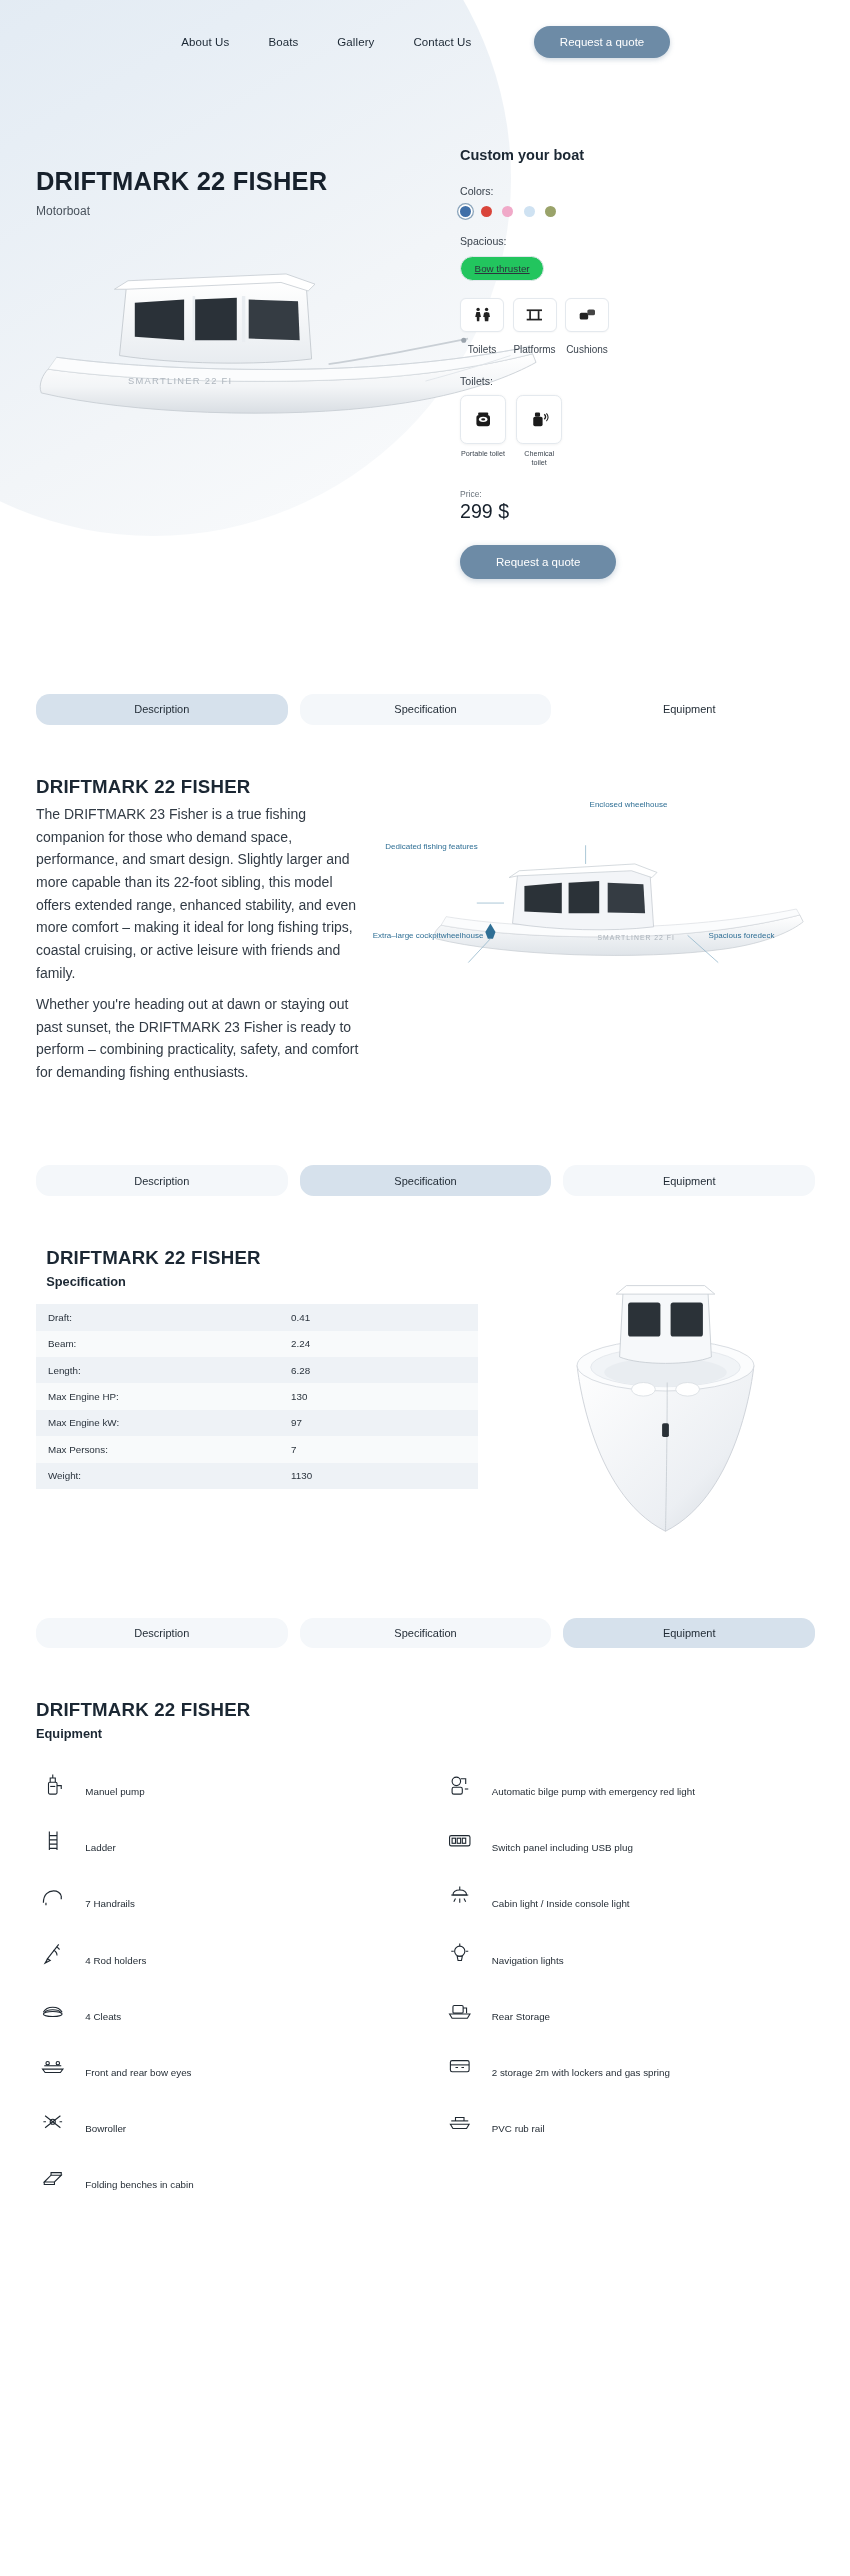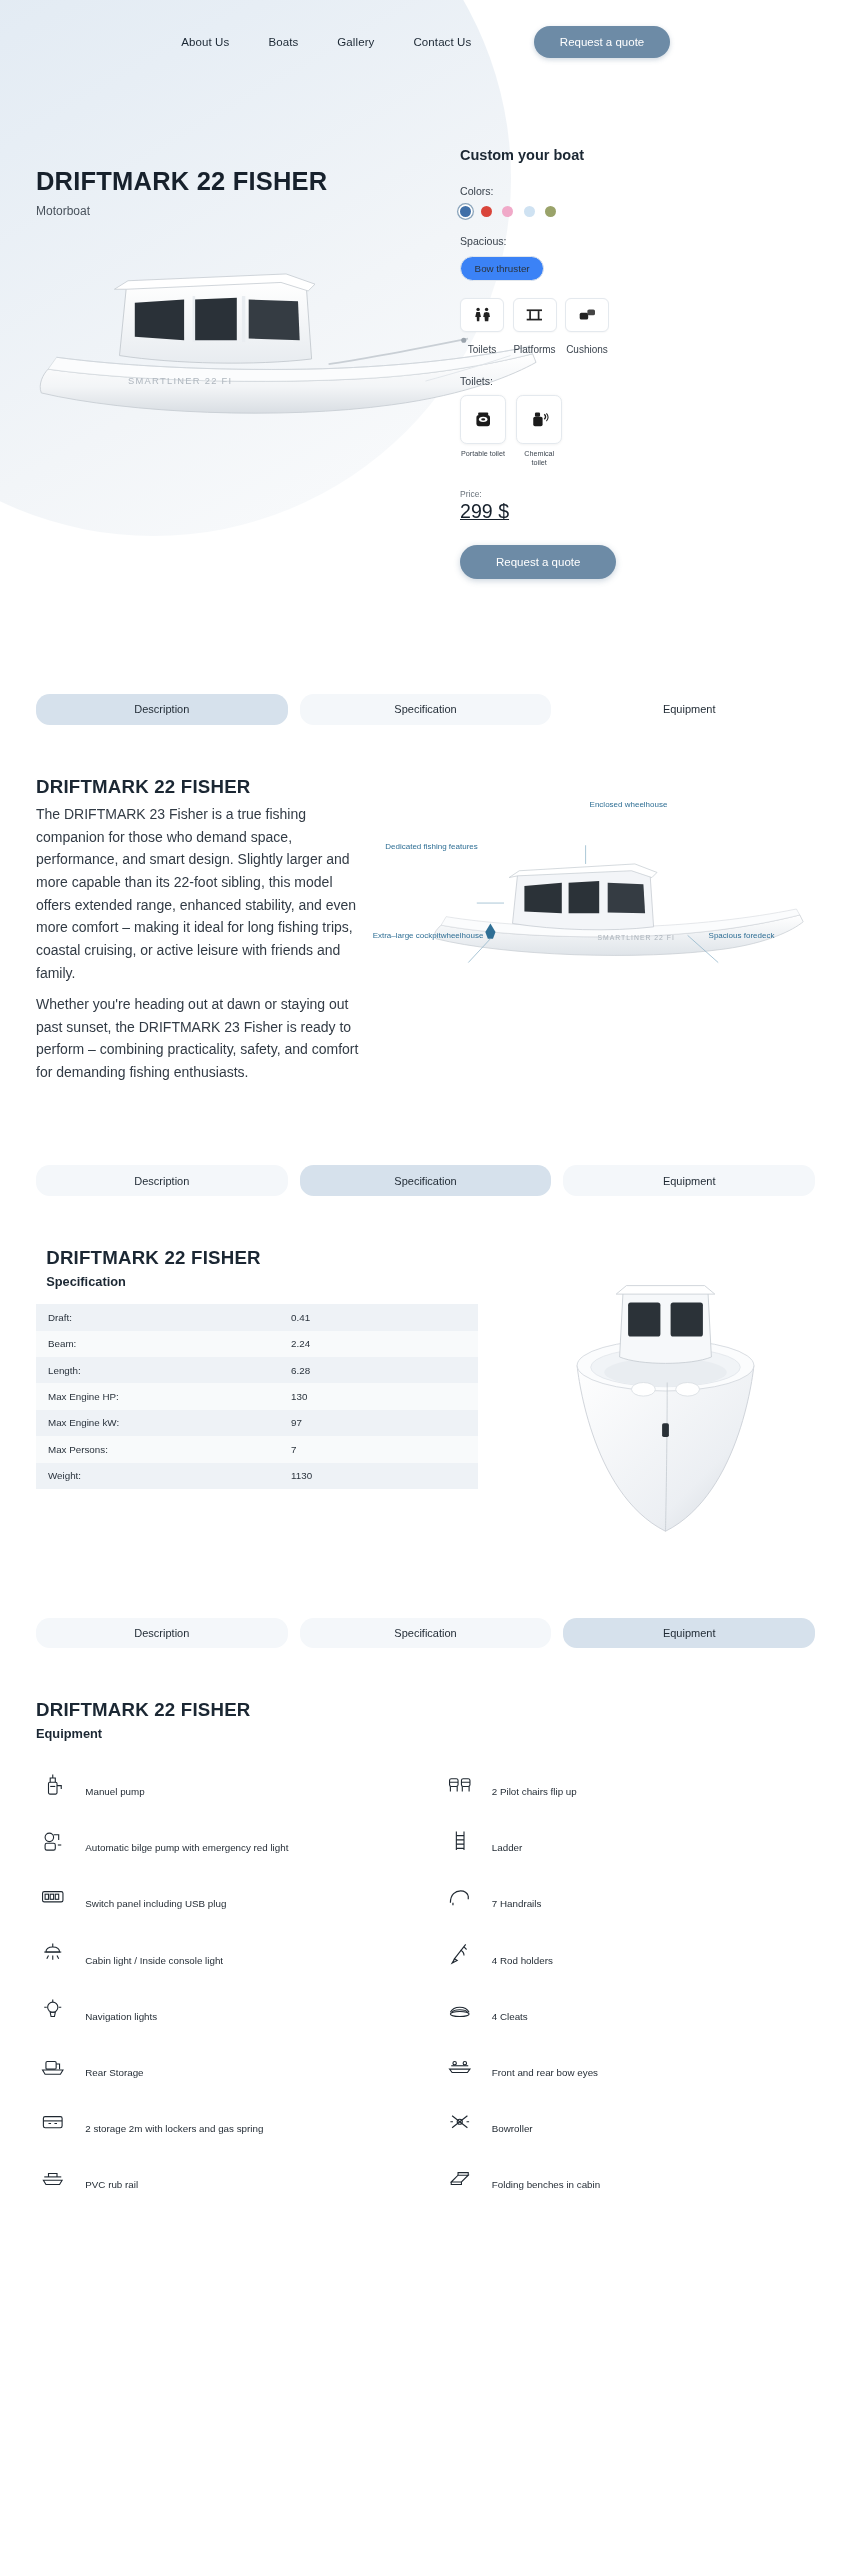--- a/index.html
+++ b/index.html
@@ -107,26 +107,27 @@
   .swatch {
     width: 11px; height: 11px; border-radius: 50%;
     cursor: pointer;
   }
   .swatch.sel { box-shadow: 0 0 0 1.7px #ffffff, 0 0 0 3px #8aa4bb; }
 
   .chip {
     display: inline-block;
     border: 0.9px solid #e2e7ec;
     border-radius: 13.6px;
-    background: #3b82f6;
+    background: #22c55e;
     font-size: 9.8px;
     color: #2b343d;
     padding: 6px 13.6px;
     margin-bottom: 17px;
     cursor: pointer;
+    text-decoration: underline;
   }
 
   .opt-row { display: flex; gap: 8.5px; margin-bottom: 18.7px; }
   .opt-card {
     width: 44px;
     text-align: center;
     cursor: pointer;
   }
   .opt-card .box {
     width: 44px; height: 34px;
@@ -155,21 +156,21 @@
     border-radius: 6.8px;
     background: #fff;
     display: flex; align-items: center; justify-content: center;
     box-shadow: 0 0.9px 2.6px rgba(0,0,0,.05);
   }
   .toilet-card .cap {
     font-size: 7.2px; color: #3c454f; margin-top: 4.3px; line-height: 1.25;
   }
 
   .price-lbl { font-size: 8.5px; color: #6a737c; margin-bottom: 1.7px; }
-  .price-val { font-size: 19.6px; margin-bottom: 22px; color: #17212c; text-decoration: underline; }
+  .price-val { font-size: 19.6px; margin-bottom: 22px; color: #17212c; }
 
   .cta {
     background: #6d8ba6;
     color: #fff;
     border: none;
     border-radius: 18.7px;
     font-size: 11.5px;
     padding: 11px 36px;
     cursor: pointer;
     box-shadow: 0 1.7px 6.8px rgba(80,110,140,.3);
@@ -566,31 +567,20 @@
               <rect x="10" y="12" width="10" height="14" rx="1.5"></rect>
               <path d="M12 12V7h6v5"></path>
               <path d="M15 7V3"></path>
               <path d="M20 16h5v4"></path>
               <path d="M12 17h6"></path>
             </svg>
         </span>
         <span class="equip-label">Manuel pump</span>
       </div>
 
-      <div class="equip-item">
-        <span class="equip-ic">
-          <svg width="25.5" height="25.5" viewBox="0 0 30 30" fill="none" stroke="#1f2831" stroke-width="1.3">
-              <rect x="3" y="8" width="10" height="9" rx="2"></rect>
-              <rect x="17" y="8" width="10" height="9" rx="2"></rect>
-              <path d="M4 17v6M12 17v6M18 17v6M26 17v6"></path>
-              <path d="M3 12h10M17 12h10"></path>
-            </svg>
-        </span>
-        <span class="equip-label">2 Pilot chairs flip up</span>
-      </div>
 
       <div class="equip-item">
         <span class="equip-ic">
           <svg width="25.5" height="25.5" viewBox="0 0 30 30" fill="none" stroke="#1f2831" stroke-width="1.3">
               <circle cx="11" cy="11" r="5"></circle>
               <path d="M16 8h6v6"></path>
               <rect x="6" y="18" width="12" height="8" rx="2"></rect>
               <path d="M21 20h4"></path>
             </svg>
         </span>

